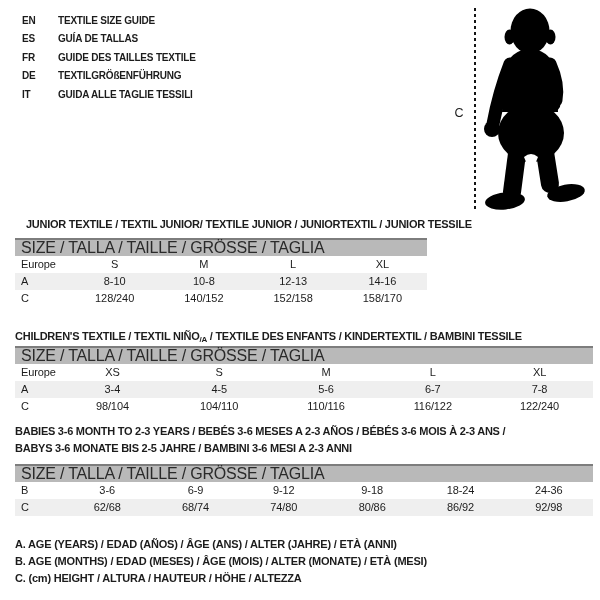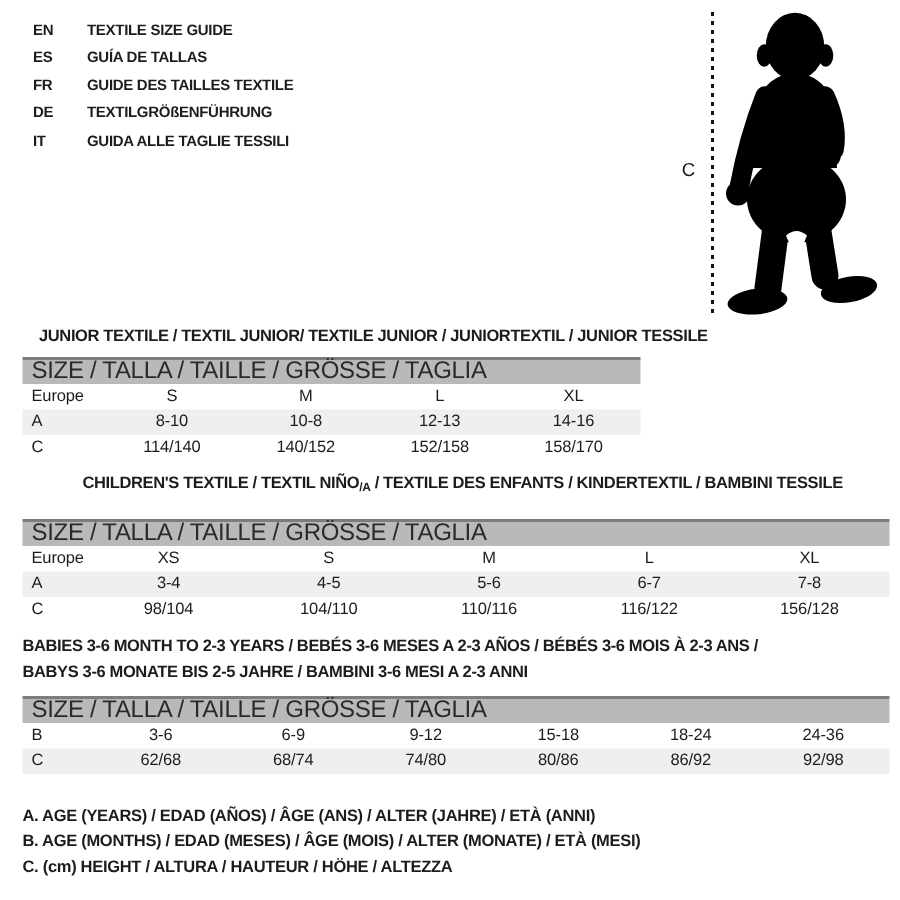--- a/index.html
+++ b/index.html
@@ -101,28 +101,28 @@
     </div>
     <div class="trow shaded">
       <div class="rlabel">A</div>
       <div class="cell">8-10</div>
       <div class="cell">10-8</div>
       <div class="cell">12-13</div>
       <div class="cell">14-16</div>
     </div>
     <div class="trow">
       <div class="rlabel">C</div>
-      <div class="cell">114/140</div>
+      <div class="cell">128/240</div>
       <div class="cell">140/152</div>
       <div class="cell">152/158</div>
       <div class="cell">158/170</div>
     </div>
   </div>
 
-  <div class="section-title" style="top:314px;margin-left:40px;"><span>CHILDREN'S TEXTILE / TEXTIL NIÑO</span><span class="title-sub">/A</span><span> / TEXTILE DES ENFANTS / KINDERTEXTIL / BAMBINI TESSILE</span></div>
+  <div class="section-title" style="top:328px;"><span>CHILDREN'S TEXTILE / TEXTIL NIÑO</span><span class="title-sub">/A</span><span> / TEXTILE DES ENFANTS / KINDERTEXTIL / BAMBINI TESSILE</span></div>
   <div class="size-table t-children">
     <div class="thead">SIZE / TALLA / TAILLE / GRÖSSE / TAGLIA</div>
     <div class="trow">
       <div class="rlabel">Europe</div>
       <div class="cell">XS</div>
       <div class="cell">S</div>
       <div class="cell">M</div>
       <div class="cell">L</div>
       <div class="cell">XL</div>
     </div>
@@ -133,34 +133,34 @@
       <div class="cell">5-6</div>
       <div class="cell">6-7</div>
       <div class="cell">7-8</div>
     </div>
     <div class="trow">
       <div class="rlabel">C</div>
       <div class="cell">98/104</div>
       <div class="cell">104/110</div>
       <div class="cell">110/116</div>
       <div class="cell">116/122</div>
-      <div class="cell">156/128</div>
+      <div class="cell">122/240</div>
     </div>
   </div>
 
   <div class="section-title" style="top:423px;">BABIES 3-6 MONTH TO 2-3 YEARS / BEBÉS 3-6 MESES A 2-3 AÑOS / BÉBÉS 3-6 MOIS À 2-3 ANS /</div>
   <div class="section-title" style="top:440px;">BABYS 3-6 MONATE BIS 2-5 JAHRE / BAMBINI 3-6 MESI A 2-3 ANNI</div>
   <div class="size-table t-babies">
     <div class="thead">SIZE / TALLA / TAILLE / GRÖSSE / TAGLIA</div>
     <div class="trow">
       <div class="rlabel">B</div>
       <div class="cell">3-6</div>
       <div class="cell">6-9</div>
       <div class="cell">9-12</div>
-      <div class="cell">15-18</div>
+      <div class="cell">9-18</div>
       <div class="cell">18-24</div>
       <div class="cell">24-36</div>
     </div>
     <div class="trow shaded">
       <div class="rlabel">C</div>
       <div class="cell">62/68</div>
       <div class="cell">68/74</div>
       <div class="cell">74/80</div>
       <div class="cell">80/86</div>
       <div class="cell">86/92</div>

